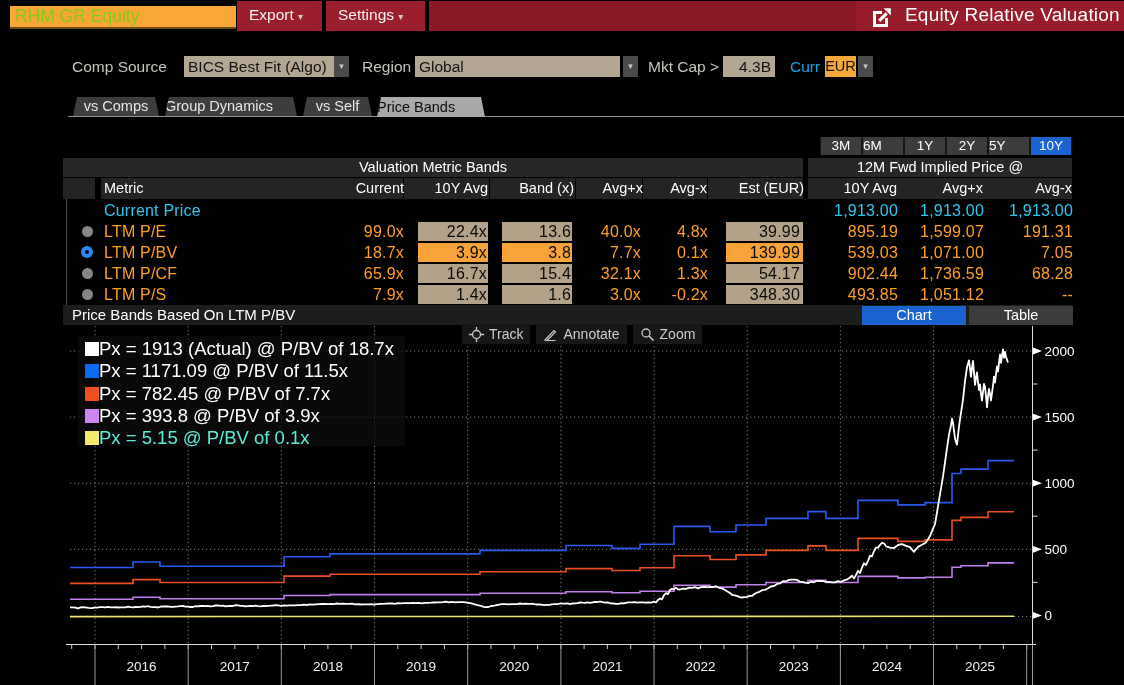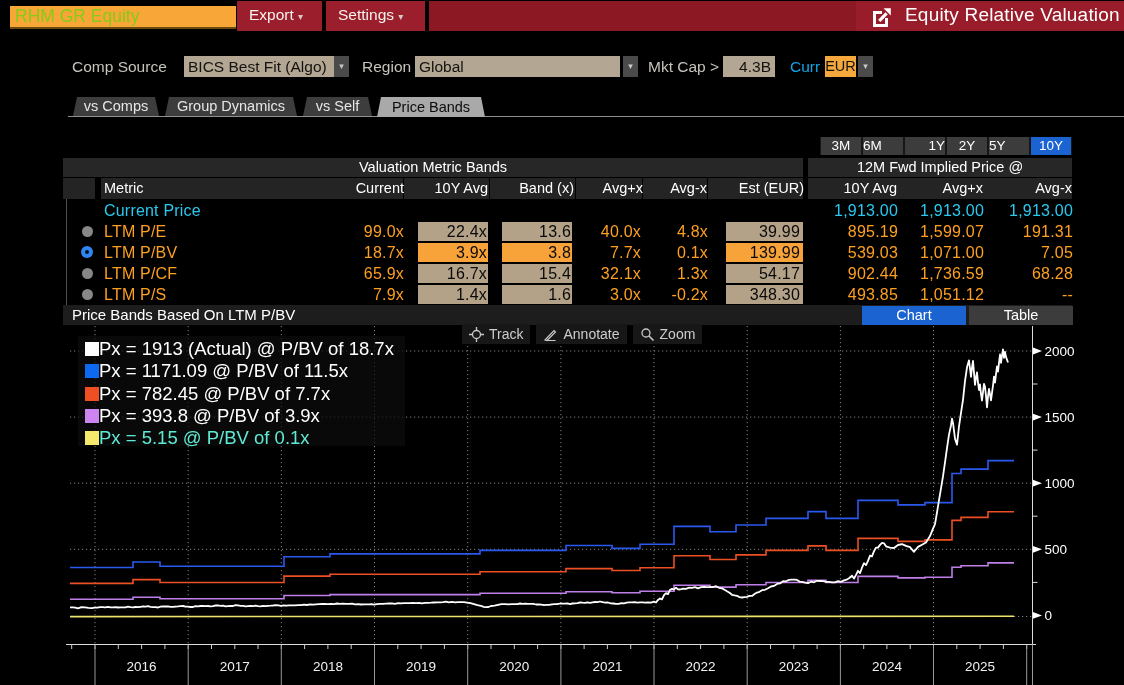--- a/index.html
+++ b/index.html
@@ -35,28 +35,28 @@
 <div style="position:absolute;left:415px;top:56px;width:205px;height:21px;background:#b3a692;color:#141210;font-size:15.5px;line-height:21px;padding-left:4px">Global</div>
 <div class="dd" style="position:absolute;left:623px;top:56px;width:15px;height:21px;background:#4a4a4a;color:#c8c8c8;font-size:9px;text-align:center;line-height:21px">▾</div>
 <div style="position:absolute;left:648px;top:56px;color:#c7c3bd;font-size:15.5px;line-height:21px">Mkt Cap &gt;</div>
 <div style="position:absolute;left:723px;top:56px;width:52px;height:21px;background:#b3a692;color:#141210;font-size:15.5px;line-height:21px;text-align:right;padding-right:4px">4.3B</div>
 <div style="position:absolute;left:790px;top:56px;color:#0ea5e9;font-size:15.5px;line-height:21px">Curr</div>
 <div style="position:absolute;left:825px;top:56px;width:31px;height:21px;background:#f5a83c;color:#141210;font-size:14.5px;line-height:21px;text-align:center">EUR</div>
 <div class="dd" style="position:absolute;left:858px;top:56px;width:15px;height:21px;background:#4a4a4a;color:#c8c8c8;font-size:9px;text-align:center;line-height:21px">▾</div>
 
 <div style="position:absolute;left:68px;top:116px;width:1056px;height:1px;background:#8f8f8f"></div>
 <div class="tab" style="position:absolute;left:73px;top:97px;width:86px;height:19px;background:#3d3d3d;color:#e6e6e6;font-size:14.5px;line-height:19px;text-align:center;clip-path:polygon(4px 0,calc(100% - 4px) 0,100% 100%,0 100%)">vs Comps</div>
-<div class="tab" style="position:absolute;left:165px;top:97px;width:132px;height:19px;background:#3d3d3d;color:#e6e6e6;font-size:14.5px;line-height:19px;text-align:center;clip-path:polygon(4px 0,calc(100% - 4px) 0,100% 100%,0 100%)">Group Dynamics</div>
+<div class="tab" style="position:absolute;left:165px;top:97px;width:132px;height:19px;background:#3d3d3d;color:#e6e6e6;font-size:14.5px;line-height:19px;text-align:left;clip-path:polygon(4px 0,calc(100% - 4px) 0,100% 100%,0 100%)">Group Dynamics</div>
 <div class="tab" style="position:absolute;left:303px;top:97px;width:69px;height:19px;background:#3d3d3d;color:#e6e6e6;font-size:14.5px;line-height:19px;text-align:center;clip-path:polygon(4px 0,calc(100% - 4px) 0,100% 100%,0 100%)">vs Self</div>
-<div class="tab" style="position:absolute;left:377px;top:97px;width:108px;height:20px;background:#a9a9a9;color:#0c0c0c;font-size:14.5px;line-height:20px;text-align:center;clip-path:polygon(4px 0,calc(100% - 4px) 0,100% 100%,0 100%)">Price Bands</div>
+<div class="tab" style="position:absolute;left:377px;top:97px;width:108px;height:20px;background:#a9a9a9;color:#0c0c0c;font-size:14.5px;line-height:20px;text-align:left;clip-path:polygon(4px 0,calc(100% - 4px) 0,100% 100%,0 100%)">Price Bands</div>
 
 <div style="position:absolute;left:820px;top:137px;width:252px;height:18px;background:#161616"></div>
 <div style="position:absolute;left:821px;top:137px;width:40px;height:18px;background:#3c3c3c;color:#fff;font-size:13.5px;line-height:18px;text-align:center">3M</div>
 <div style="position:absolute;left:863px;top:137px;width:40px;height:18px;background:#3c3c3c;color:#fff;font-size:13.5px;line-height:18px;text-align:left">6M</div>
-<div style="position:absolute;left:905px;top:137px;width:40px;height:18px;background:#3c3c3c;color:#fff;font-size:13.5px;line-height:18px;text-align:right">1Y</div>
+<div style="position:absolute;left:905px;top:137px;width:40px;height:18px;background:#3c3c3c;color:#fff;font-size:13.5px;line-height:18px;text-align:center">1Y</div>
 <div style="position:absolute;left:947px;top:137px;width:40px;height:18px;background:#3c3c3c;color:#fff;font-size:13.5px;line-height:18px;text-align:center">2Y</div>
 <div style="position:absolute;left:989px;top:137px;width:40px;height:18px;background:#3c3c3c;color:#fff;font-size:13.5px;line-height:18px;text-align:left">5Y</div>
 <div style="position:absolute;left:1031px;top:137px;width:40px;height:18px;background:#1b63d1;color:#fff;font-size:13.5px;line-height:18px;text-align:center">10Y</div>
 
 <div style="position:absolute;left:66px;top:178px;width:1px;height:127px;background:#4f4f4f"></div>
 <div style="position:absolute;left:63px;top:158px;width:740px;height:19px;background:#272727;color:#fff;text-align:center;font-size:14.5px;line-height:19px">Valuation Metric Bands</div>
 <div style="position:absolute;left:808px;top:158px;width:264px;height:19px;background:#272727;color:#fff;text-align:center;font-size:14.5px;line-height:19px">12M Fwd Implied Price @</div>
 <div style="position:absolute;left:63px;top:178px;width:32px;height:21px;background:#242424"></div>
 <div style="position:absolute;left:101px;top:178px;width:302px;height:21px;background:#242424"></div>
 <div style="position:absolute;left:404px;top:178px;width:85px;height:21px;background:#242424"></div>

